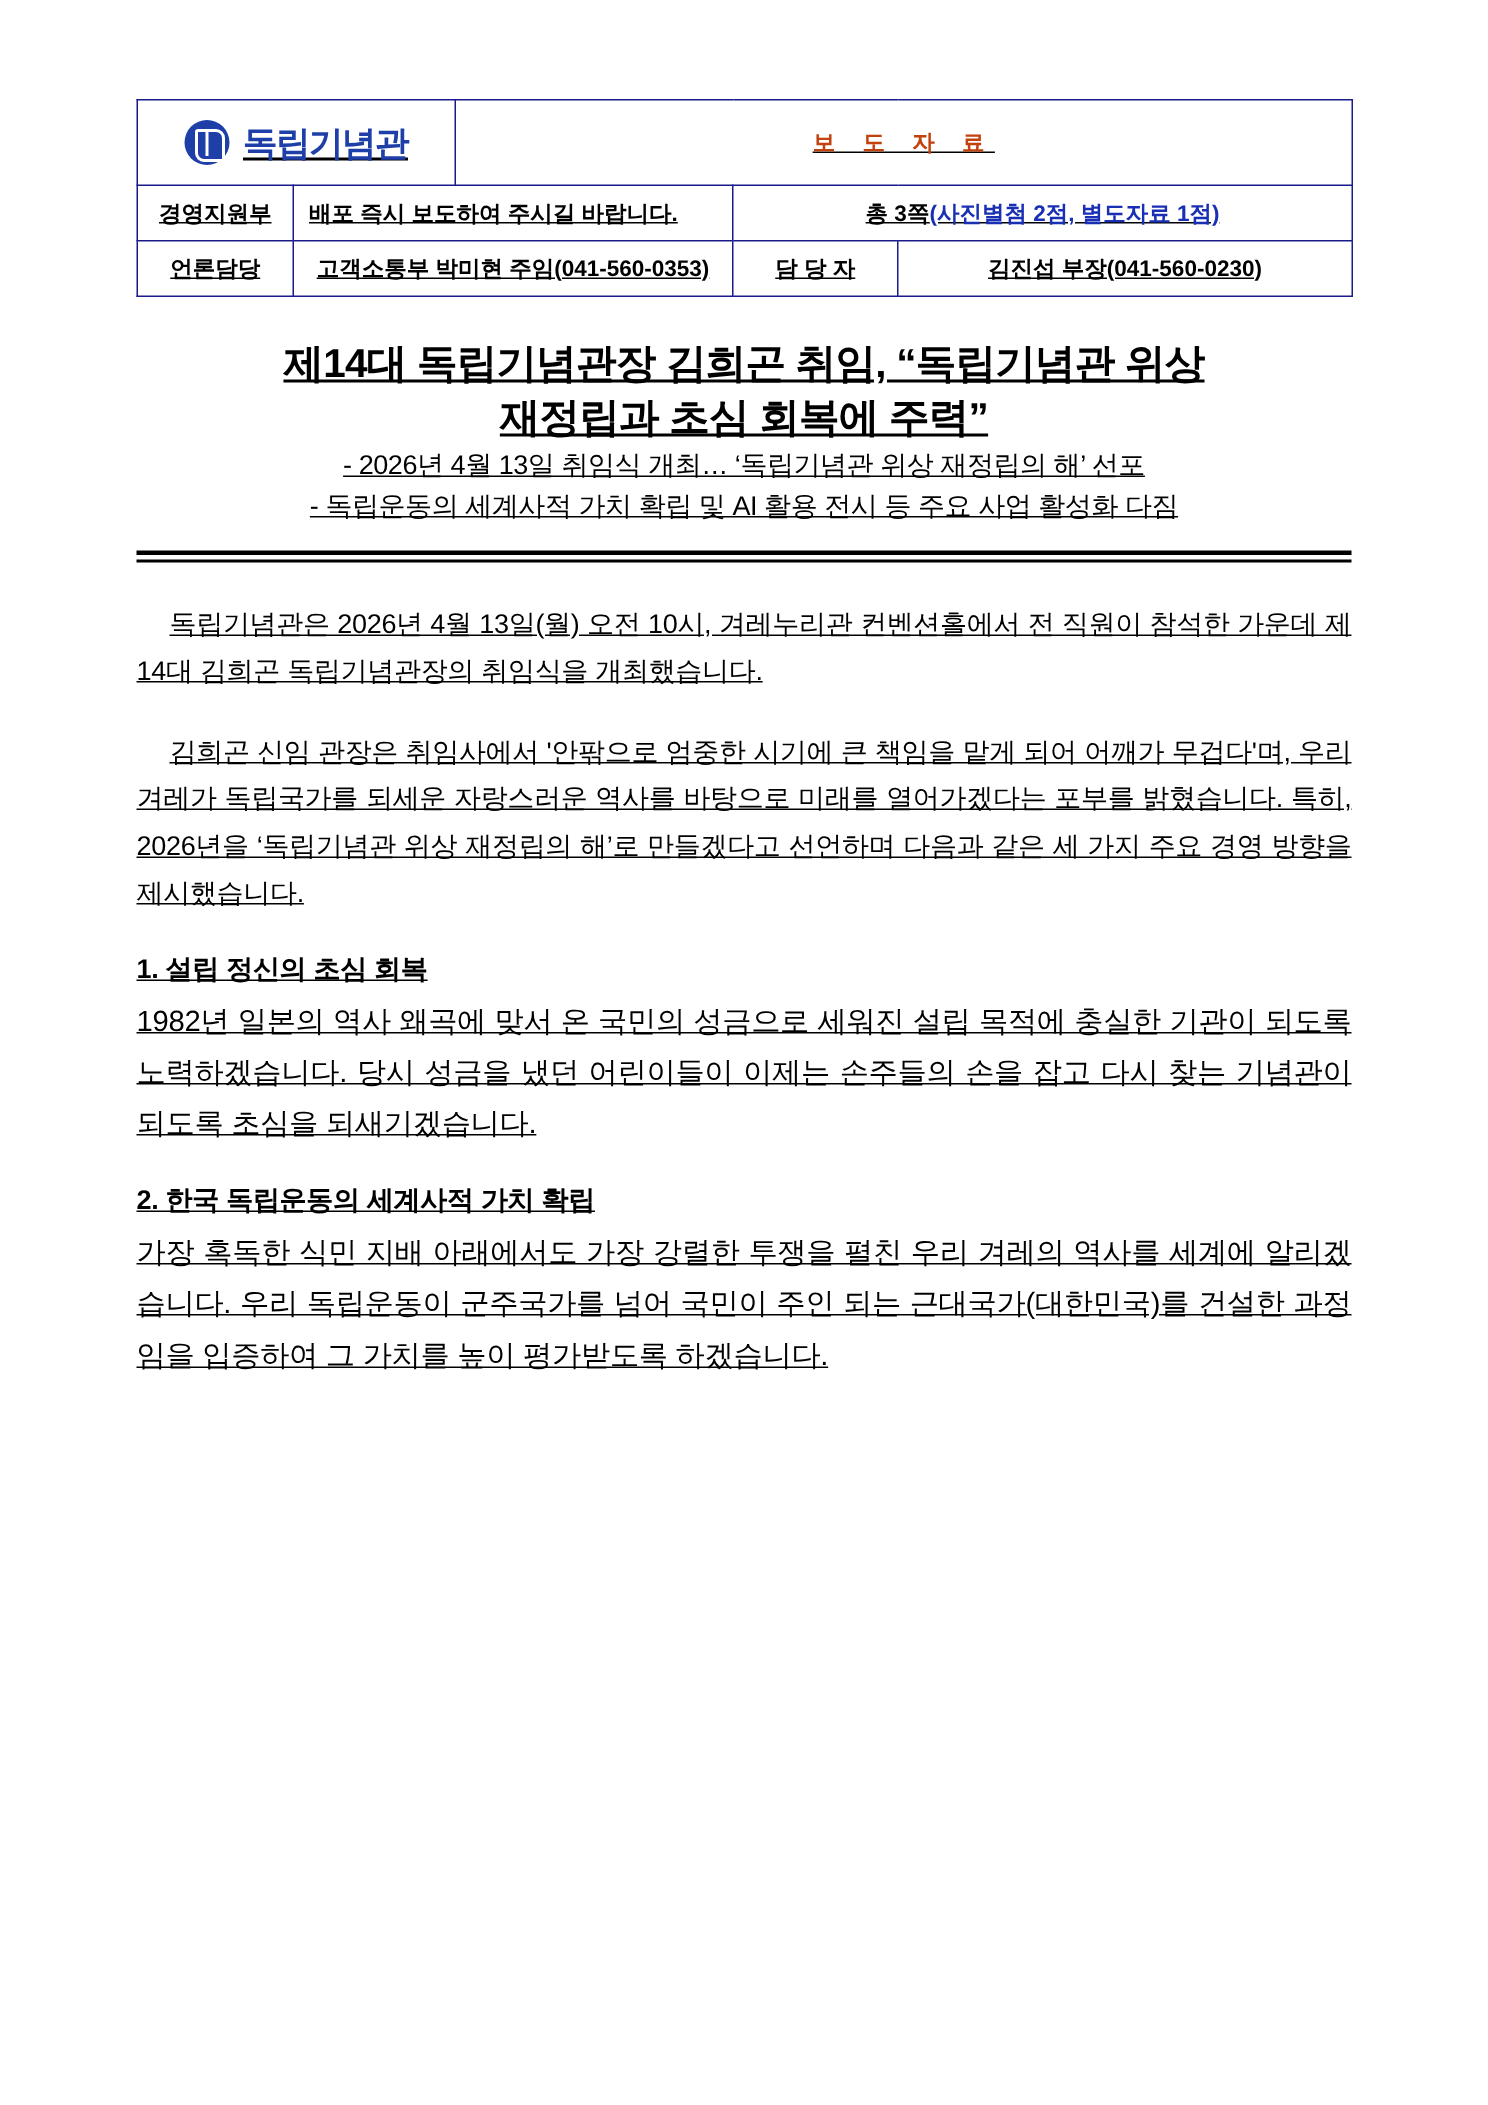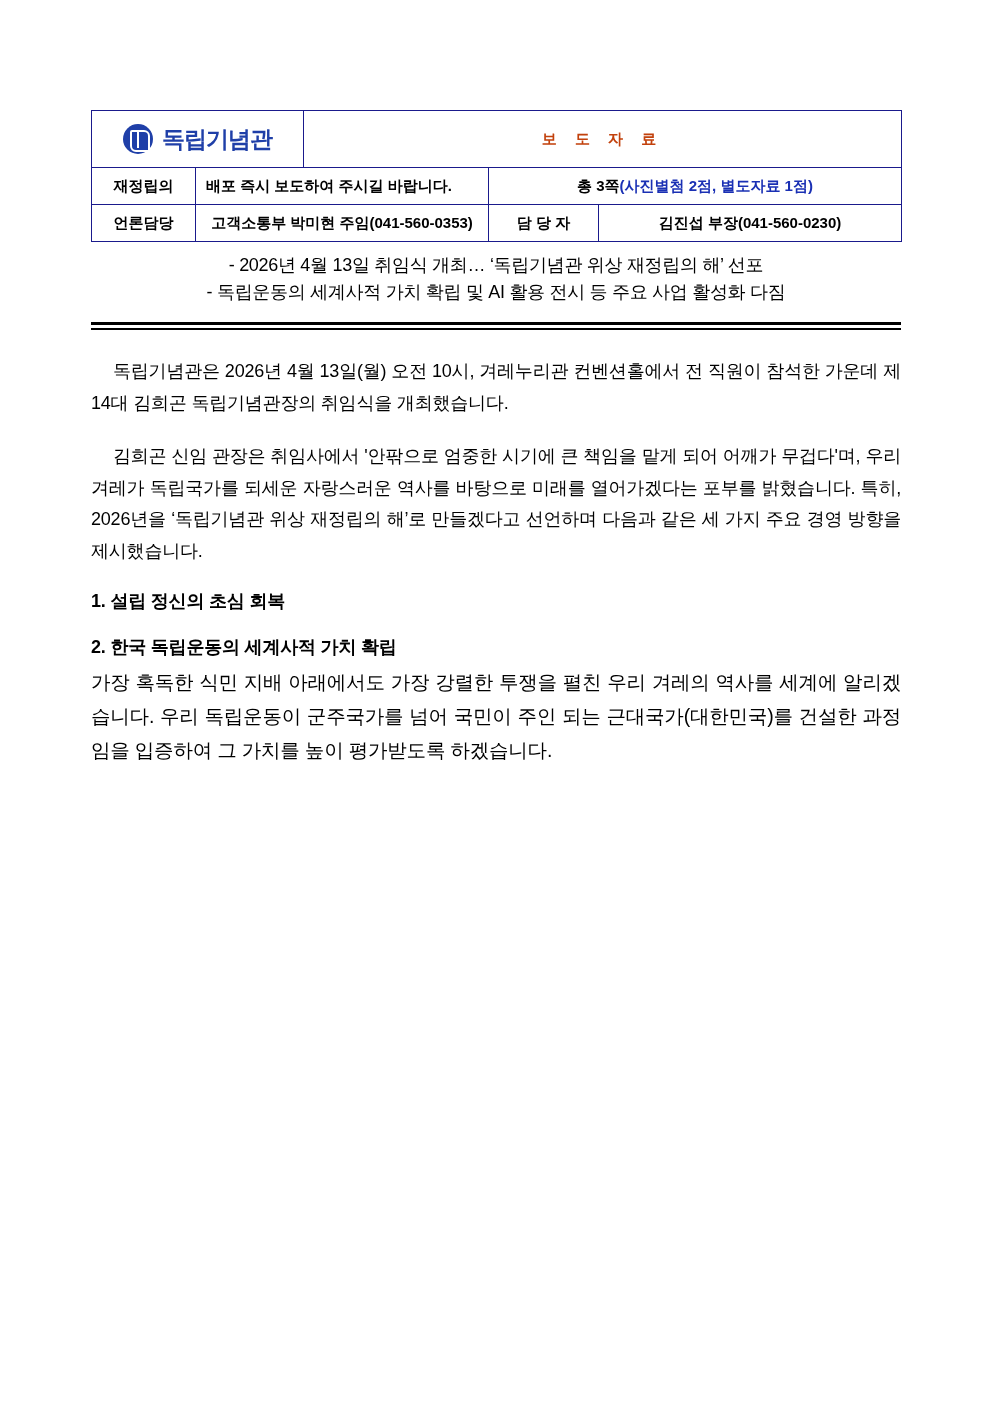--- a/index.html
+++ b/index.html
@@ -18,21 +18,22 @@
   .page {
     width: 992px;
     height: 1403px;
     padding: 0;
     box-sizing: border-box;
     position: relative;
   }
   .content {
     margin: 0 auto;
     width: 810px;
-    padding-top: 110px;
+    padding-top: 66px;
+    text-decoration: underline;
   }
 
   
   table.header-table {
     width: 100%;
     border-collapse: collapse;
     table-layout: fixed;
   }
   table.header-table td {
     border: 1px solid #1a1a8c;
@@ -121,21 +122,20 @@
     font-size: 27px;
     font-weight: bold;
     line-height: 1.35;
     margin-top: 26px;
     letter-spacing: -0.5px;
   }
   .subline {
     text-align: center;
     font-size: 18px;
     line-height: 1.5;
-    margin-top: 10px;
     letter-spacing: -0.3px;
   }
   .double-rule {
     margin: 16px 0 26px 0;
     border-top: 3px solid #000;
     border-bottom: 2px solid #000;
     height: 3px;
     box-sizing: content-box;
   }
 
@@ -189,47 +189,52 @@
           <td class="logo-cell" colspan="2">
             <div class="logo-wrap">
               <span class="logo-mark"></span>
               <span class="logo-text">독립기념관</span>
             </div>
           </td>
           <td class="doc-title-cell" colspan="3">보 도 자 료</td>
         </tr>
 
         <tr>
-          <td class="label-cell">재정립의</td>
+          <td class="label-cell">경영지원부</td>
           <td class="td-left bold" colspan="2">배포 즉시 보도하여 주시길 바랍니다.</td>
           <td colspan="2">
             <span class="bold">총 3쪽</span><span class="blue-text">(사진별첨 2점, 별도자료 1점)</span>
           </td>
         </tr>
 
 
         <tr>
           <td class="label-cell">언론담당</td>
           <td class="small-cell" colspan="2">고객소통부 박미현 주임(041-560-0353)</td>
           <td class="label-cell">담 당 자</td>
           <td class="bold">김진섭 부장(041-560-0230)</td>
         </tr>
       </tbody>
     </table>
 
+    <div class="headline">
+      <div>제14대 독립기념관장 김희곤 취임, “독립기념관 위상</div>
+      <div>재정립과 초심 회복에 주력”</div>
+    </div>
     <div class="subline">
       <div>- 2026년 4월 13일 취임식 개최… ‘독립기념관 위상 재정립의 해’ 선포</div>
       <div>- 독립운동의 세계사적 가치 확립 및 AI 활용 전시 등 주요 사업 활성화 다짐</div>
     </div>
 
     <div class="double-rule"></div>
 
     <p class="para">독립기념관은 2026년 4월 13일(월) 오전 10시, 겨레누리관 컨벤션홀에서 전 직원이 참석한 가운데 제14대 김희곤 독립기념관장의 취임식을 개최했습니다.</p>
     <p class="para">김희곤 신임 관장은 취임사에서 '안팎으로 엄중한 시기에 큰 책임을 맡게 되어 어깨가 무겁다'며, 우리 겨레가 독립국가를 되세운 자랑스러운 역사를 바탕으로 미래를 열어가겠다는 포부를 밝혔습니다. 특히, 2026년을 ‘독립기념관 위상 재정립의 해’로 만들겠다고 선언하며 다음과 같은 세 가지 주요 경영 방향을 제시했습니다.</p>
 
 
     <div class="item-head">1. 설립 정신의 초심 회복</div>
+    <p class="item-body">1982년 일본의 역사 왜곡에 맞서 온 국민의 성금으로 세워진 설립 목적에 충실한 기관이 되도록 노력하겠습니다. 당시 성금을 냈던 어린이들이 이제는 손주들의 손을 잡고 다시 찾는 기념관이 되도록 초심을 되새기겠습니다.</p>
 
     <div class="item-head">2. 한국 독립운동의 세계사적 가치 확립</div>
     <p class="item-body">가장 혹독한 식민 지배 아래에서도 가장 강렬한 투쟁을 펼친 우리 겨레의 역사를 세계에 알리겠습니다. 우리 독립운동이 군주국가를 넘어 국민이 주인 되는 근대국가(대한민국)를 건설한 과정임을 입증하여 그 가치를 높이 평가받도록 하겠습니다.</p>
 
   </div>
 </div>
 
 </body></html>

